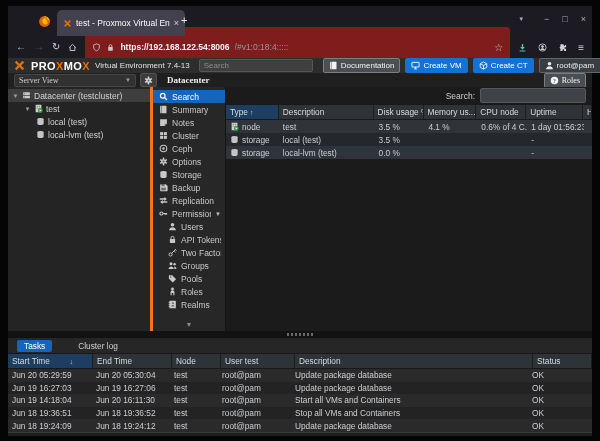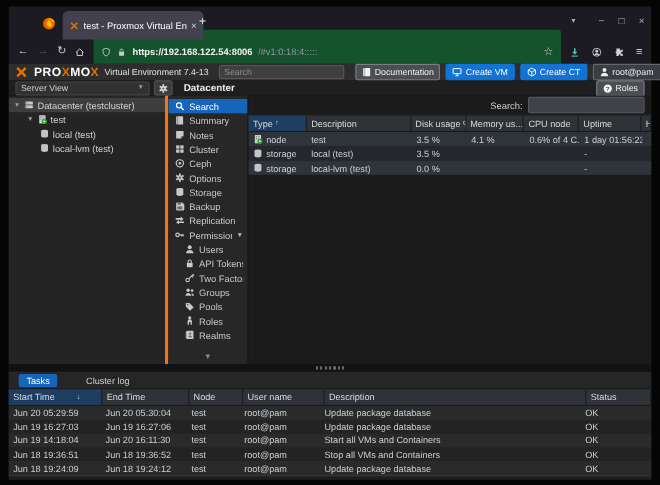--- a/index.html
+++ b/index.html
@@ -20,21 +20,21 @@
   .newtab{position:absolute;left:173px;top:8px;color:#e6e6ec;font-size:11px;}
   .winctl{position:absolute;right:6px;top:8px;display:flex;gap:13px;color:#aeaeb8;font-size:9px;align-items:center;}
   .wc-list{margin-right:8px;font-size:7px;}
 
   .toolbar{height:22px;display:flex;align-items:center;padding:0 8px;gap:8px;color:#d2d2da;}
   .navbtn{font-size:10px;line-height:1;}
   .navbtn.fwd{color:#5c5c66;}
   .ic{display:inline-flex;width:9px;height:9px;flex:0 0 auto;}
   .ic svg{width:100%;height:100%;display:block;}
   .ic.big{width:13px;height:13px;}
-  .urlbar{flex:1;height:16px;background:#14532d;border-radius:3px;display:flex;align-items:center;
+  .urlbar{flex:1;height:16px;background:#7f1d1d;border-radius:3px;display:flex;align-items:center;
           padding:12px 7px;gap:5px;font-size:8.5px;color:#c9c9d2;min-width:0;}
   .url-host{color:#f2f2f6;font-weight:bold;white-space:nowrap;}
   .url-path{color:#9595a3;white-space:nowrap;overflow:hidden;flex:1;}
   .url-star{margin-left:auto;font-size:10px;color:#c9c9d2;}
   .tbicons{display:flex;gap:11px;align-items:center;}
   .dl{color:var(--teal,#52c7bb);}
 
   
   .app{position:absolute;left:0;top:52px;width:584px;height:378px;background:#181818;
        font-size:8.5px;color:#d4d4d4;}
@@ -49,21 +49,21 @@
   .hsearch::placeholder{color:#8f8f8f;}
   .hspacer{flex:1;}
   .btn{height:13px;display:flex;align-items:center;gap:3px;padding:0 5px;border-radius:2px;
        font-size:8px;white-space:nowrap;cursor:default;}
   .btn-gray{background:#4b4f54;border:1px solid #7b7f84;color:#f2f2f2;}
   .btn-blue{background:var(--btnblue,#1273d4);border:1px solid var(--btnblue,#1273d4);color:#fff;}
   .btn-user{background:#3a3e43;border:1px solid #63676d;color:#ededed;}
   .btn .car{font-size:6px;color:#cfcfcf;margin-left:2px;}
 
   .subheader{height:14px;background:#1f1f1f;display:flex;align-items:center;padding:0 6px;gap:4px;
-             border-bottom:1px solid #101010;}
+             border-bottom:1px solid #101010;font-family:Liberation Serif, serif;}
   .viewsel{width:112px;height:11px;background:#313131;border:1px solid #464646;border-radius:2px;
            display:flex;align-items:center;padding:0 4px;color:#cfcfcf;font-size:8px;}
   .viewsel .car{margin-left:auto;color:#9a9a9a;font-size:6px;}
   .gearbtn{width:15px;height:12px;background:#3c3c3c;border:1px solid #505050;border-radius:2px;
            display:flex;align-items:center;justify-content:center;color:#dcdcdc;}
   .crumb{font-weight:bold;color:#ececec;margin-left:6px;font-size:9px;}
 
   .pvebody{position:absolute;top:29px;left:0;right:0;height:244px;display:flex;}
   .tree{width:142px;background:#242424;padding-top:2px;border-right:3px solid #f97316;overflow:hidden;}
   .trow{height:13px;display:flex;align-items:center;gap:3px;color:#d2d2d2;white-space:nowrap;}
@@ -609,21 +609,21 @@
               <span>Start Time</span>
               <span class="sortarrow">↓</span>
             </div>
             <div class="hcell t1">
               <span>End Time</span>
             </div>
             <div class="hcell t2">
               <span>Node</span>
             </div>
             <div class="hcell t3">
-              <span>User name</span>
+              <span>User test</span>
             </div>
             <div class="hcell t4">
               <span>Description</span>
             </div>
             <div class="hcell t5">
               <span>Status</span>
             </div>
           </div>
         <div id="trows">
             <div class="krow a">

